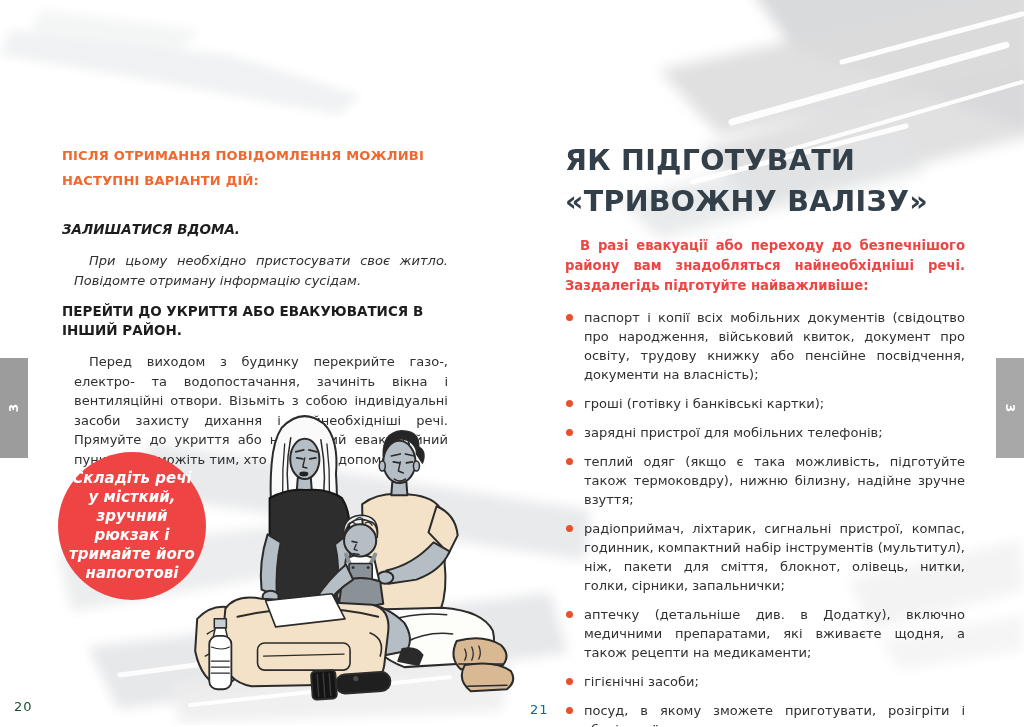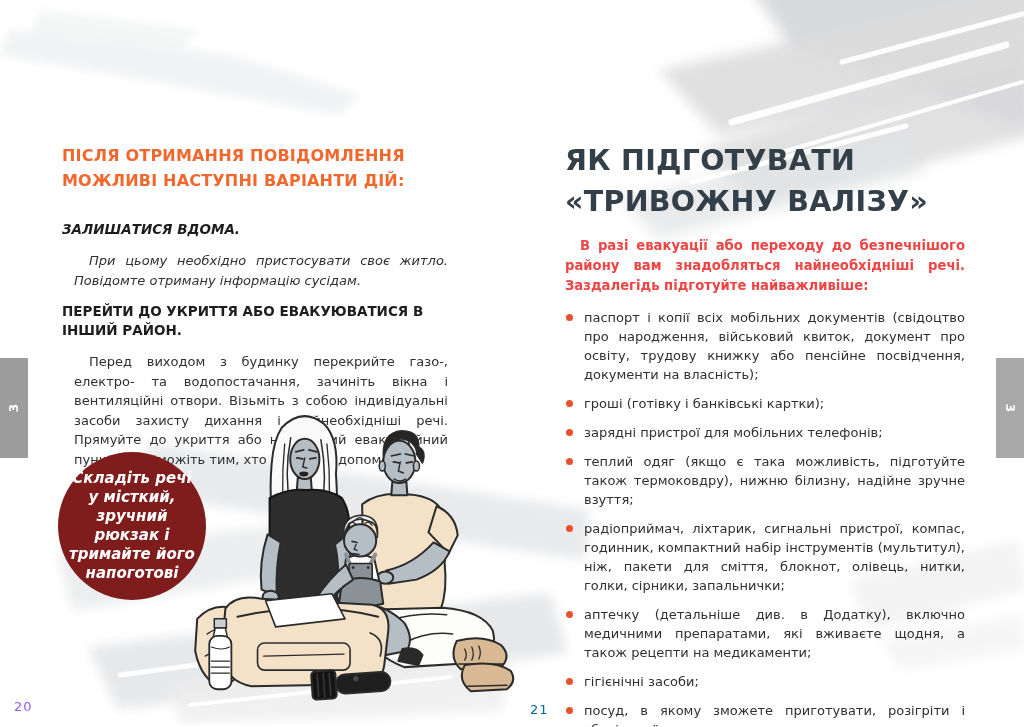--- a/index.html
+++ b/index.html
@@ -25,31 +25,31 @@
   .side-tab-right{right:0;background:#a8a8a8;}
   .side-tab span{
     color:#fff;font-size:12px;font-weight:bold;display:block;
   }
   .side-tab-left span{transform:rotate(-90deg);}
   .side-tab-right span{transform:rotate(90deg);}
 
   
   .page-left-content{position:absolute;left:62px;top:143px;width:398px;}
   .h-orange{
-    color:#f2672e;font-size:16px;font-weight:bold;line-height:25px;
+    color:#f2672e;font-size:13px;font-weight:bold;line-height:25px;
     margin:0;letter-spacing:.2px;
   }
   .sec1{margin-top:27px;font-style:italic;}
   .sec2{margin-top:11px;}
   .sec-title{font-size:13.5px;font-weight:bold;color:#1d1d1d;margin:0 0 1px 0;line-height:19px;}
   .para{font-size:13px;line-height:19.5px;color:#303030;text-align:justify;text-indent:15px;margin:12px;}
 
   .badge{
     position:absolute;left:58px;top:452px;width:148px;height:148px;border-radius:50%;
-    background:#7f1d1d;display:flex;align-items:center;justify-content:center;text-align:center;
+    background:#ef4444;display:flex;align-items:center;justify-content:center;text-align:center;
     z-index:3;
   }
   .badge span{
     font-style:italic;font-weight:bold;color:#ffffff;
     font-size:15px;line-height:19px;width:126px;display:block;
   }
 
   .illu{position:absolute;left:163px;top:400px;width:352px;height:315px;z-index:2;}
 
   
@@ -67,21 +67,21 @@
     position:relative;padding-left:19px;margin-bottom:10px;
     font-size:13px;line-height:19px;color:#303030;text-align:justify;
   }
   .bullet{
     position:absolute;left:1px;top:6px;width:7px;height:7px;border-radius:50%;
     background:#e8512d;
   }
 
   
   .pagenum{position:absolute;font-size:13px;letter-spacing:1px;}
-  .pagenum-left{left:14px;top:699px;color:#8b5cf6;}
+  .pagenum-left{left:14px;top:699px;color:#14532d;}
   .pagenum-right{left:530px;top:702px;color:#0369a1;}
 </style>
 </head>
 <body>
 
 <div class="brush brush-top-left">
   <svg width="380" height="130" viewBox="0 0 380 130">
     <defs>
         <filter id="bl1" x="-30%" y="-30%" width="160%" height="160%">
           <feGaussianBlur stdDeviation="5"></feGaussianBlur>

